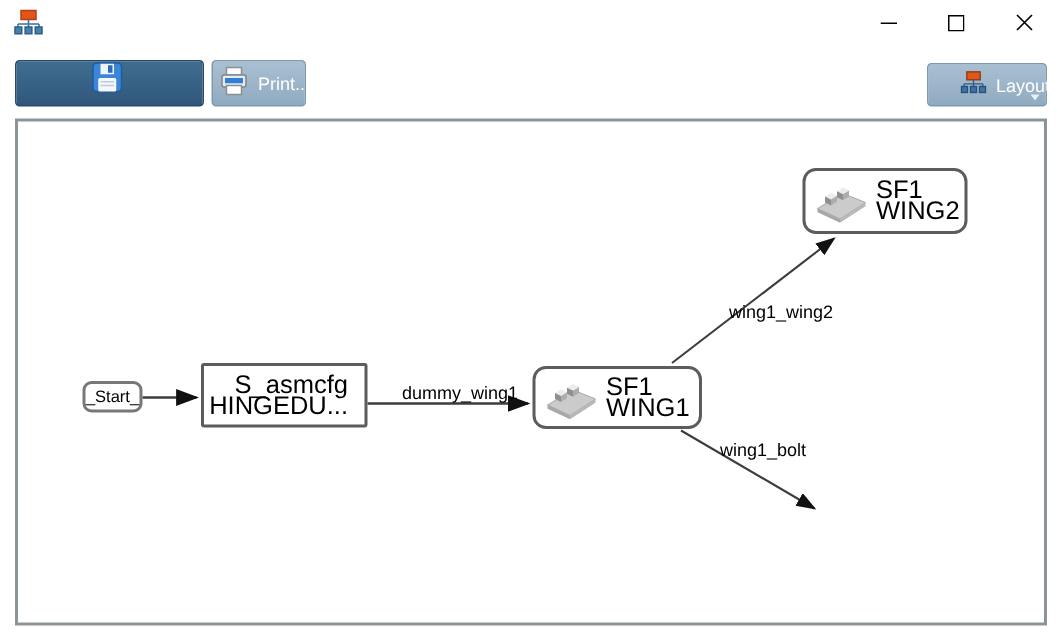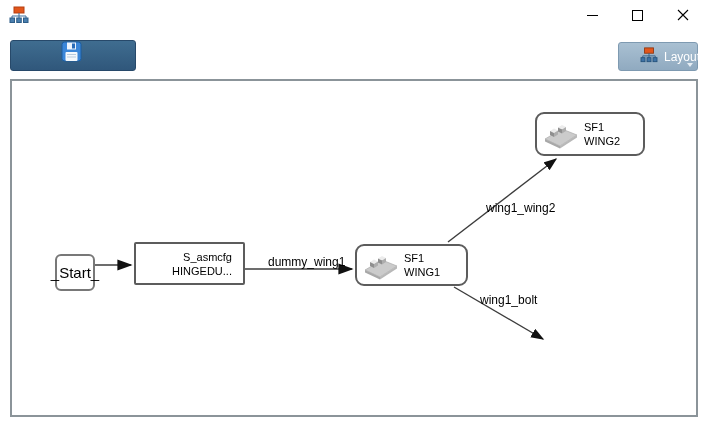--- a/index.html
+++ b/index.html
@@ -27,29 +27,29 @@
   .btn-layout { left:618px; width:80px; top:6px; height:29px; padding-left:21px; }
   .caret { position:absolute; right:4px; bottom:3px; width:0; height:0;
            border-left:3px solid transparent; border-right:3px solid transparent; border-top:4px solid #e7eef4; }
 
   
   .canvas { position:absolute; left:10px; top:79px; width:688px; height:338px;
             background:#fff; border:2px solid #8b9499; }
   .edges { position:absolute; left:0; top:0; width:684px; height:334px; }
 
   .node { position:absolute; background:#fff; border:2px solid #5c5c5c; display:flex; align-items:center; color:#000; }
-  .node-start  { left:43px;  top:173px; width:40px;  height:37px; border-radius:6px; border-color:#787878;
-                 justify-content:center; font-size:15px; }
+  .node-start  { left:43px;  top:173px; width:40px;  height:21px; border-radius:6px; border-color:#787878;
+                 justify-content:center; font-size:11px; }
   .node-asmcfg { left:122px; top:161px; width:111px; height:43px; border-radius:2px; justify-content:flex-end;
                  padding-right:11px; }
   .node-part   { border-radius:9px; padding-left:5px; }
   .node-wing1  { left:343px; top:163px; width:113px; height:42px; }
   .node-wing2  { left:523px; top:31px;  width:110px; height:44px; }
   .node-bolt   { left:520px; top:261px; width:112px; height:44px; }
-  .nl { font-size:11px; line-height:14px; }
+  .nl { font-size:17px; line-height:14px; }
   .node-asmcfg .nl { text-align:right; }
   .part-icon { width:38px; height:32px; flex:0 0 38px; margin-right:4px; }
 
   .edge-label { position:absolute; font-size:12px; color:#000; white-space:nowrap; }
   .lbl-dummy { left:256px; top:174px; }
   .lbl-w1w2  { left:474px; top:120px; }
   .lbl-w1b   { left:468px; top:212px; }
 </style>
 </head>
 <body>
@@ -92,20 +92,31 @@
           <rect x="1" y="1" width="19" height="19" rx="2.5" fill="#3b86d8" stroke="#1c5d9e"></rect>
           <rect x="6" y="1.5" width="9" height="7" fill="#eef4fb"></rect>
           <rect x="11" y="2.5" width="3" height="5" fill="#2a6cb8"></rect>
           <rect x="4.5" y="11" width="12" height="9" rx="1" fill="#f4f8fc"></rect>
           <path d="M6 13.5 H15 M6 16 H15" stroke="#b9cbdd" stroke-width="1"></path>
         </svg>
       </span>
       <span>Save as image...</span>
     </button>
 
+    <button class="btn light btn-print">
+      <span>
+        <svg width="20" height="20" viewBox="0 0 20 20">
+          <rect x="5" y="1" width="10" height="5" fill="#fdfdfd" stroke="#8a9196"></rect>
+          <rect x="2" y="6" width="16" height="8" rx="1.5" fill="#e7ebee" stroke="#7d868c"></rect>
+          <rect x="4" y="8" width="12" height="3.5" fill="#2f7fd6"></rect>
+          <rect x="5" y="13" width="10" height="6" fill="#ffffff" stroke="#8a9196"></rect>
+        </svg>
+      </span>
+      <span>Print...</span>
+    </button>
 
     <button class="btn light btn-layout">
       <span>
         <svg width="18" height="16" viewBox="0 0 20 18">
           <rect x="5" y="1" width="10" height="6" fill="#e2561b" stroke="#8e3812"></rect>
           <path d="M10 7 V10 M3 10 H17 M3 10 V12 M10 10 V12 M17 10 V12" stroke="#2d5d88" fill="none"></path>
           <rect x="1" y="12" width="4.5" height="4.5" fill="#3f73a6" stroke="#24517a"></rect>
           <rect x="7.75" y="12" width="4.5" height="4.5" fill="#3f73a6" stroke="#24517a"></rect>
           <rect x="14.5" y="12" width="4.5" height="4.5" fill="#3f73a6" stroke="#24517a"></rect>
         </svg>

